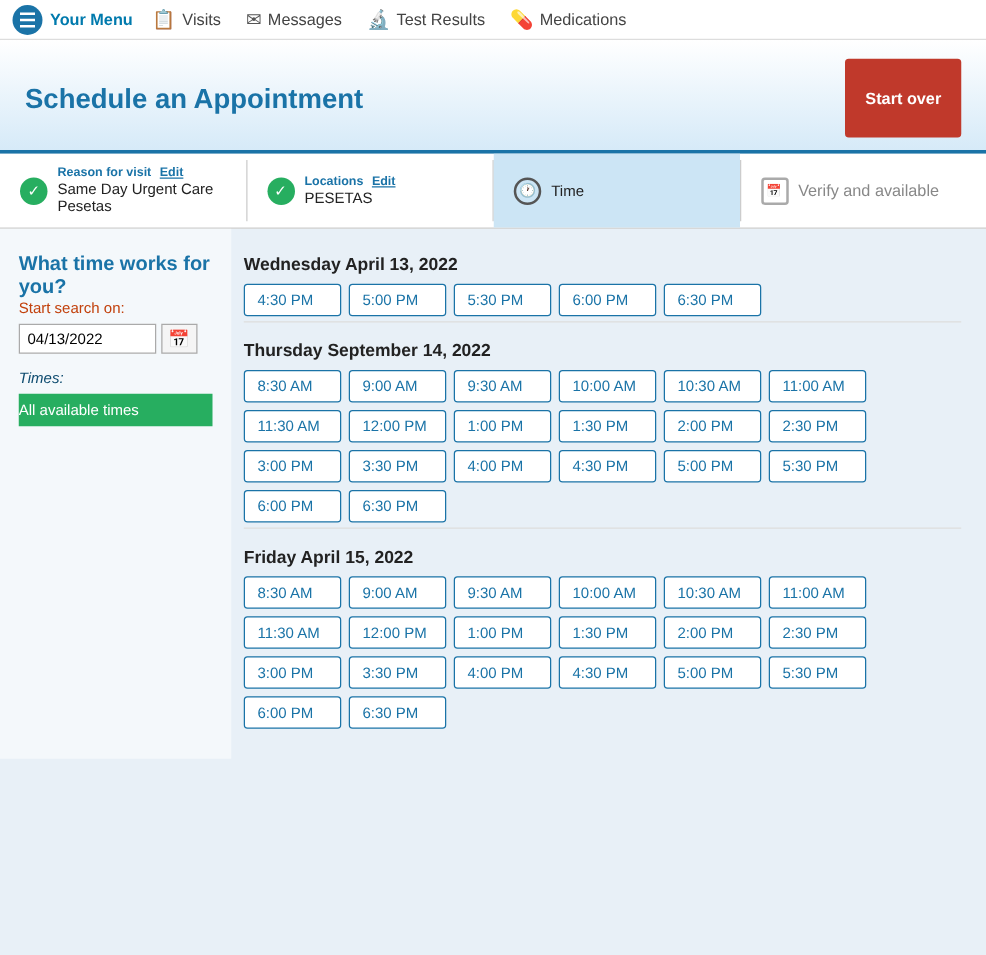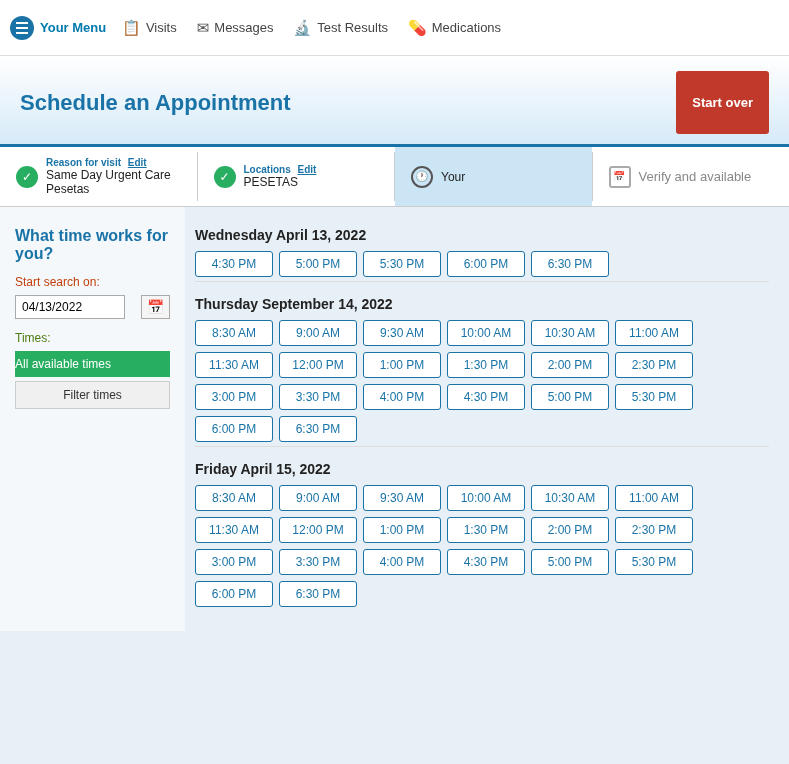--- a/index.html
+++ b/index.html
@@ -5,21 +5,21 @@
     * { box-sizing: border-box; margin: 0; padding: 0; }
     body { font-family: Arial, sans-serif; font-size: 13px; background: #e8f0f7; width: 789px; min-height: 764px; overflow-x: hidden; }
 
     
     .top-nav {
       background: #fff;
       border-bottom: 1px solid #ddd;
       display: flex;
       align-items: center;
       padding: 0 10px;
-      height: 56px;
+      height: 32px;
     }
     .nav-menu-btn {
       display: flex; align-items: center; gap: 6px;
       cursor: pointer; margin-right: 16px;
       color: #007aad; font-size: 13px; font-weight: bold;
     }
     .hamburger-icon {
       width: 24px; height: 24px;
       background: #1a73a7;
       border-radius: 50%;
@@ -111,67 +111,67 @@
     
     .sidebar {
       width: 185px; flex-shrink: 0;
       padding: 20px 15px;
       background: rgba(255,255,255,0.5);
     }
     .sidebar-section-title {
       font-size: 12px; color: #c2410c; margin-bottom: 6px;
     }
     .date-input-wrap {
-      display: flex; align-items: center; gap: 16px;
+      display: flex; align-items: center; gap: 4px;
       margin-bottom: 12px;
     }
     .date-input {
       border: 1px solid #aaa; padding: 4px 6px; font-size: 12px;
       width: 110px;
     }
     .cal-btn {
       border: 1px solid #aaa; background: #f5f5f5;
       padding: 3px 5px; cursor: pointer; font-size: 14px;
     }
     .times-label {
-      font-size: 12px; color: #4d7c0f; margin-bottom: 6px;
+      font-size: 12px; color: #0c4a6e; margin-bottom: 6px; font-style: italic;
     }
     .all-times-btn {
       display: block; width: 100%; padding: 6px 0;
       background: #27ae60; color: #fff; border: none;
       font-size: 12px; cursor: pointer; margin-bottom: 4px;
       text-align: left;
     }
     .filter-btn {
       display: block; width: 100%; padding: 6px 0;
       background: #f0f0f0; color: #333; border: 1px solid #ccc;
       font-size: 12px; cursor: pointer;
       text-align: center;
     }
 
     
     .schedule-area {
       flex: 1; padding: 20px 20px 20px 10px;
     }
     .section-title {
-      font-size: 16px; color: #1a73a7; font-weight: bold; margin-bottom: 12px;
+      font-size: 16px; color: #1a73a7; font-weight: bold; 
     }
     .day-section { margin-bottom: 0; }
     .day-title {
       font-size: 14px; font-weight: bold; color: #222; margin-bottom: 8px;
     }
     .time-grid {
       display: flex; flex-wrap: wrap; gap: 6px;
       margin-bottom: 4px;
     }
     .time-btn {
       border: 1px solid #1a73a7; color: #1a73a7;
       background: #fff; padding: 5px 10px;
       font-size: 12px; cursor: pointer; border-radius: 3px;
-      min-width: 78px; text-align: center;
+      min-width: 78px; text-align: left;
     }
     .day-divider {
       border: none; border-top: 1px solid #ddd; margin-bottom: 14px;
     }
   </style>
 </head>
 <body>
 
 <nav class="top-nav">
   <div class="nav-menu-btn">
@@ -229,21 +229,21 @@
         <span class="edit-link">Edit</span>
       </div>
       <div class="step-label-main">PESETAS</div>
     </div>
   </div>
   <div class="step-divider"></div>
 
   <div class="step active">
     <div class="step-clock">🕐</div>
     <div class="step-info">
-      <div class="step-label-main">Your</div>
+      <div class="step-label-main">Time</div>
     </div>
   </div>
   <div class="step-divider"></div>
 
   <div class="step">
     <div class="step-cal">📅</div>
     <div class="step-info">
       <div class="step-label-gray">Verify and available</div>
     </div>
   </div>
@@ -253,21 +253,20 @@
 
   <div class="sidebar">
     <h2 class="section-title">What time works for you?</h2>
     <div class="sidebar-section-title">Start search on:</div>
     <div class="date-input-wrap">
       <input class="date-input" type="text" value="04/13/2022" style="">
       <button class="cal-btn">📅</button>
     </div>
     <div class="times-label">Times:</div>
     <button class="all-times-btn">All available times</button>
-    <button class="filter-btn">Filter times</button>
   </div>
 
   <div class="schedule-area" id="schedule-area">
   <div class="day-section">
         <div class="day-title">Wednesday April 13, 2022</div>
         <div class="time-grid">
           <button class="time-btn">4:30 PM</button>
           <button class="time-btn">5:00 PM</button>
           <button class="time-btn">5:30 PM</button>
           <button class="time-btn">6:00 PM</button>

